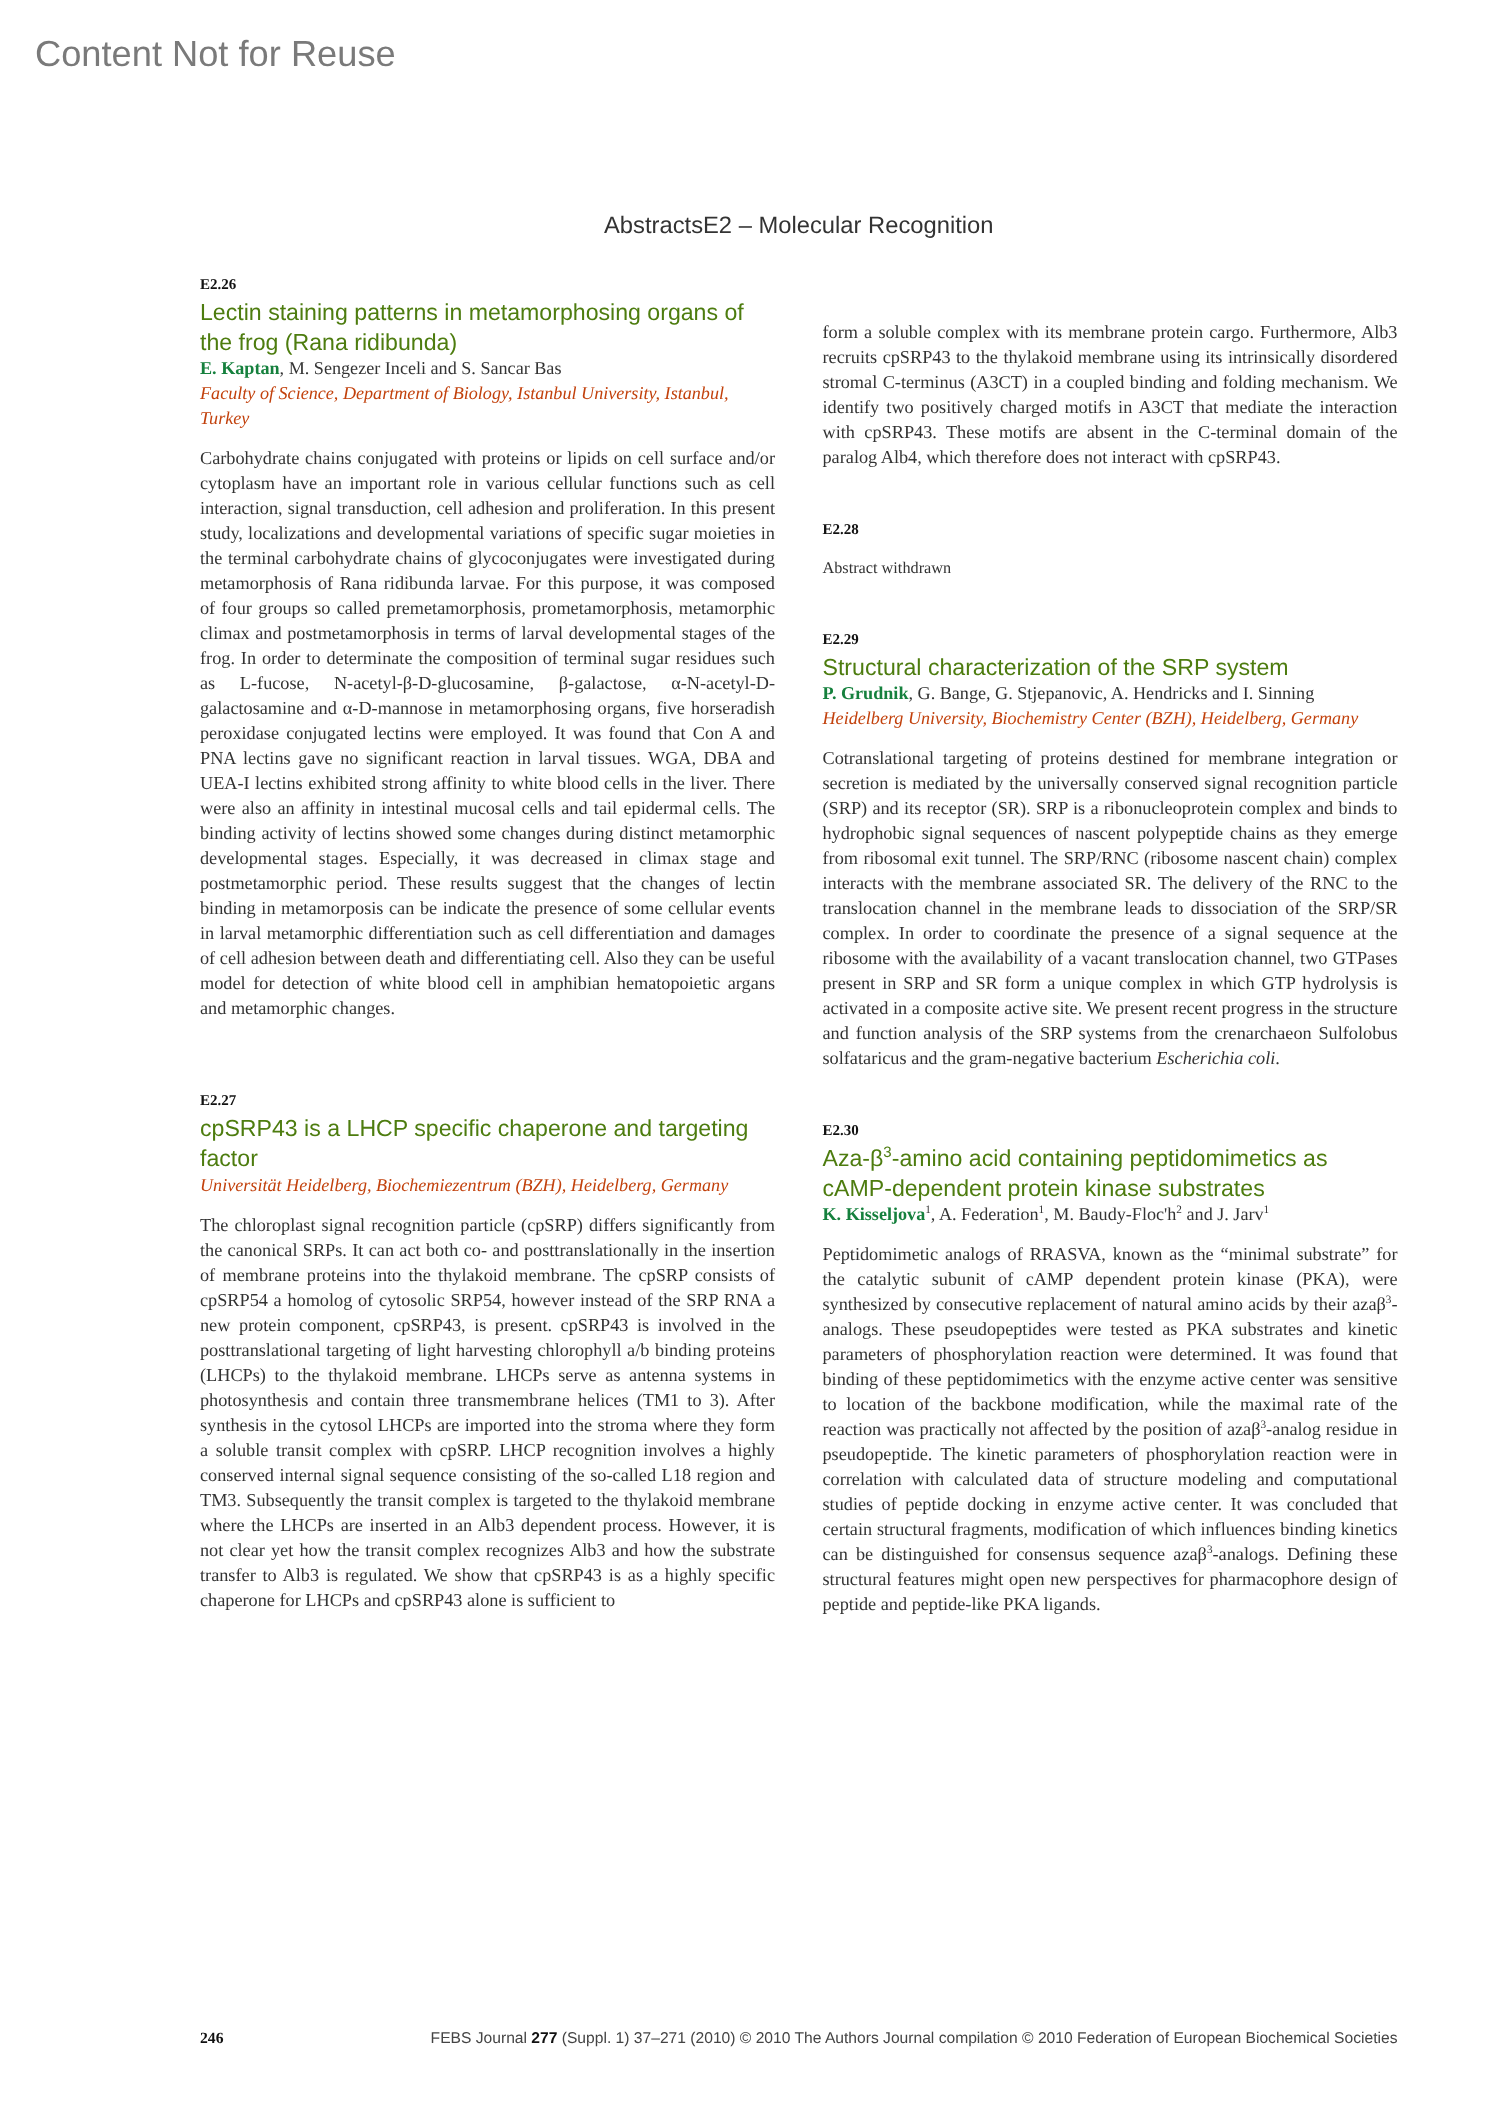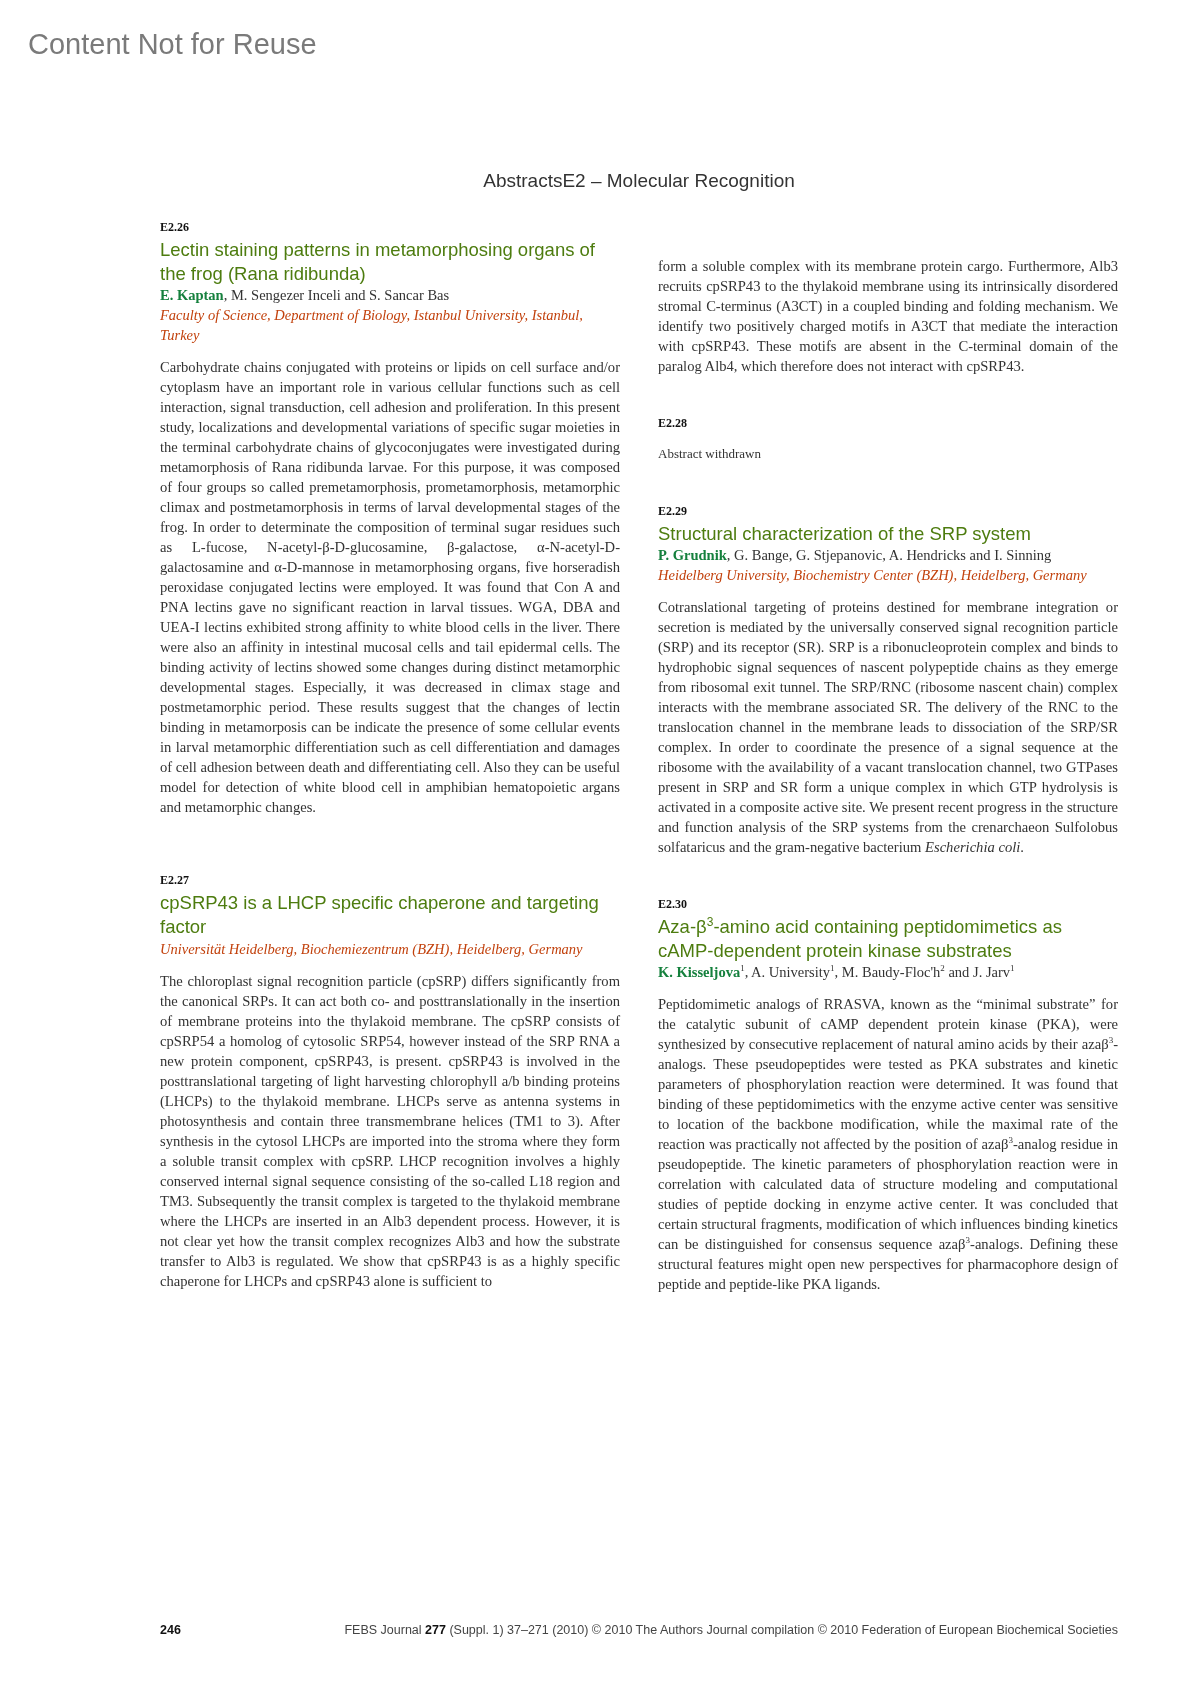--- a/index.html
+++ b/index.html
@@ -39,21 +39,21 @@
     text-align: justify; margin-top: 12px; hyphens: auto;
   }
   .body.cont { margin-top: 0; }
   .withdrawn { font-family: "Liberation Serif", serif; font-size: 13px; color: #333; line-height: 20px; margin-top: 10px; }
   sup { font-size: 9px; line-height: 0; }
   .footer {
     position: absolute; top: 1623px; left: 160px; width: 958px;
     font-family: "Liberation Sans", sans-serif; font-size: 12.5px; color: #444;
     display: flex; justify-content: space-between; align-items: baseline;
   }
-  .footer .page { font-weight: bold; color: #111; }
+  .footer .page { font-weight: bold; color: #111; font-family: Liberation Serif, serif; }
   .footer b { color: #111; }
 </style>
 </head>
 <body>
 
 <div class="watermark">Content Not for Reuse</div>
 
 <div class="running-head">
   <span>Abstracts</span>
   <span>E2 – Molecular Recognition</span>
@@ -88,21 +88,21 @@
     <div class="code">E2.29</div>
     <div class="title">Structural characterization of the SRP system</div>
     <div class="authors"><b>P. Grudnik</b><span>, G. Bange, G. Stjepanovic, A. Hendricks and I. Sinning</span></div>
     <div class="affil">Heidelberg University, Biochemistry Center (BZH), Heidelberg, Germany</div>
     <div class="body"><span>Cotranslational targeting of proteins destined for membrane integration or secretion is mediated by the universally conserved signal recognition particle (SRP) and its receptor (SR). SRP is a ribonucleoprotein complex and binds to hydrophobic signal sequences of nascent polypeptide chains as they emerge from ribosomal exit tunnel. The SRP/RNC (ribosome nascent chain) complex interacts with the membrane associated SR. The delivery of the RNC to the translocation channel in the membrane leads to dissociation of the SRP/SR complex. In order to coordinate the presence of a signal sequence at the ribosome with the availability of a vacant translocation channel, two GTPases present in SRP and SR form a unique complex in which GTP hydrolysis is activated in a composite active site. We present recent progress in the structure and function analysis of the SRP systems from the crenarchaeon Sulfolobus solfataricus and the gram-negative bacterium </span><i>Escherichia coli</i><span>.</span></div>
   </div>
 
   <div class="abstract" style="margin-top:36px;">
     <div class="code">E2.30</div>
     <div class="title"><span>Aza-β</span><sup style="font-size:12px;">3</sup><span>-amino acid containing peptidomimetics as cAMP-dependent protein kinase substrates</span></div>
-    <div class="authors"><b>K. Kisseljova</b><sup>1</sup><span>, A. University</span><sup>1</sup><span>, M. Baudy-Floc'h</span><sup>2</sup><span> and J. Jarv</span><sup>1</sup></div>
+    <div class="authors"><b>K. Kisseljova</b><sup>1</sup><span>, A. Federation</span><sup>1</sup><span>, M. Baudy-Floc'h</span><sup>2</sup><span> and J. Jarv</span><sup>1</sup></div>
     <div class="body"><span>Peptidomimetic analogs of RRASVA, known as the “minimal substrate” for the catalytic subunit of cAMP dependent protein kinase (PKA), were synthesized by consecutive replacement of natural amino acids by their azaβ</span><sup>3</sup><span>-analogs. These pseudopeptides were tested as PKA substrates and kinetic parameters of phosphorylation reaction were determined. It was found that binding of these peptidomimetics with the enzyme active center was sensitive to location of the backbone modification, while the maximal rate of the reaction was practically not affected by the position of azaβ</span><sup>3</sup><span>-analog residue in pseudopeptide. The kinetic parameters of phosphorylation reaction were in correlation with calculated data of structure modeling and computational studies of peptide docking in enzyme active center. It was concluded that certain structural fragments, modification of which influences binding kinetics can be distinguished for consensus sequence azaβ</span><sup>3</sup><span>-analogs. Defining these structural features might open new perspectives for pharmacophore design of peptide and peptide-like PKA ligands.</span></div>
   </div>
 </div>
 
 <div class="footer">
   <span class="page">246</span>
   <span><span>FEBS Journal </span><b>277</b><span> (Suppl. 1) 37–271 (2010) © 2010 The Authors Journal compilation © 2010 Federation of European Biochemical Societies</span></span>
 </div>
 
 </body></html>

